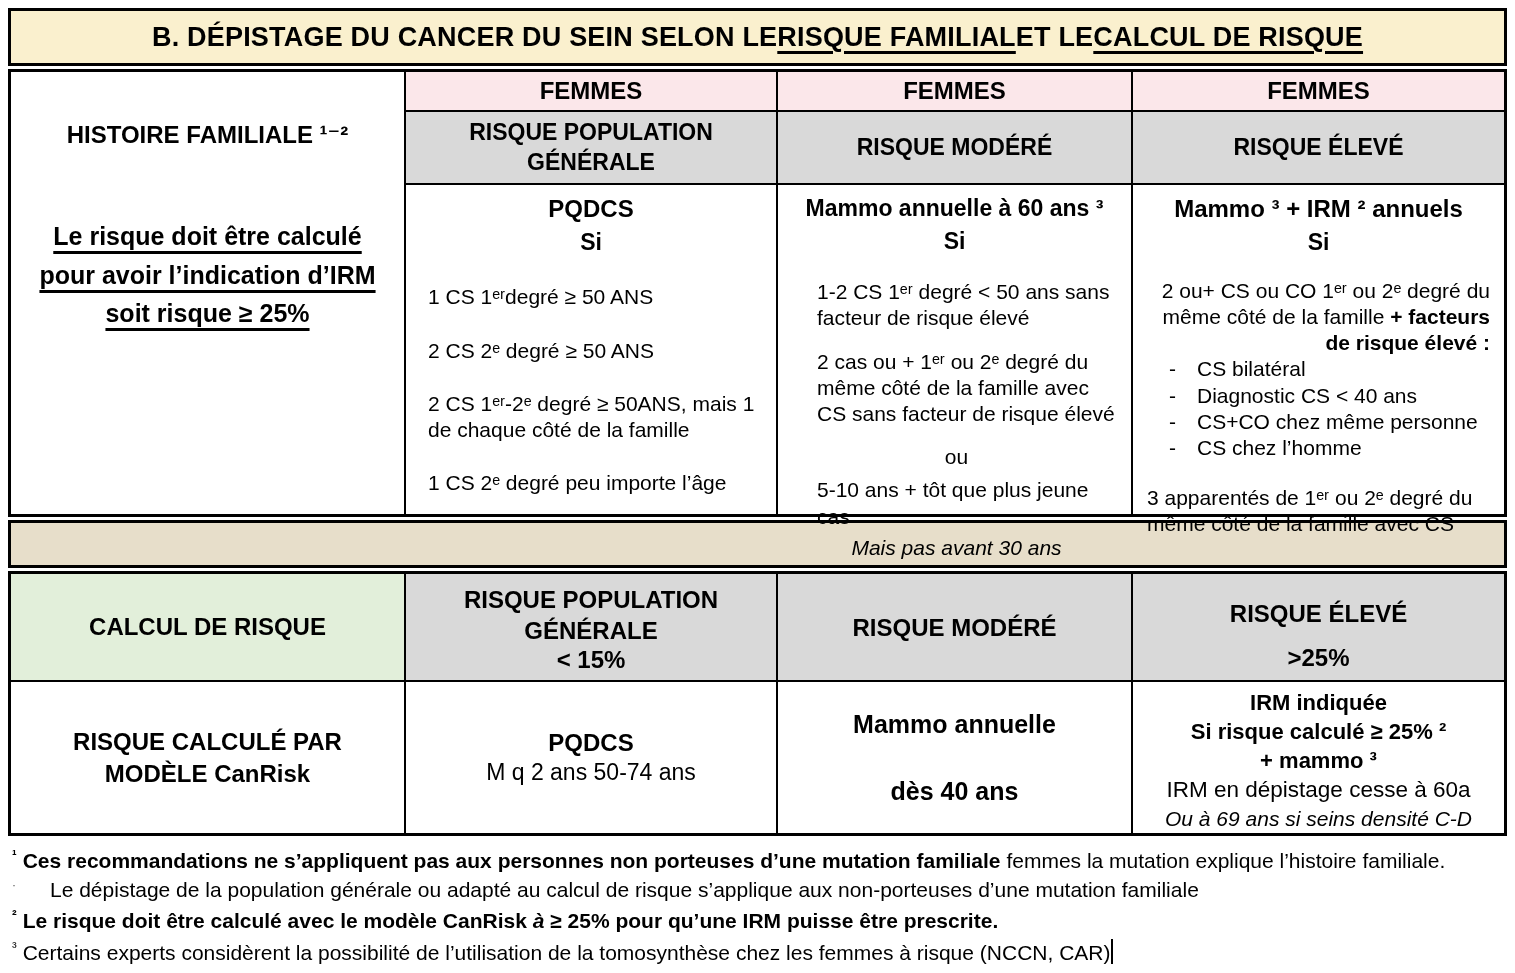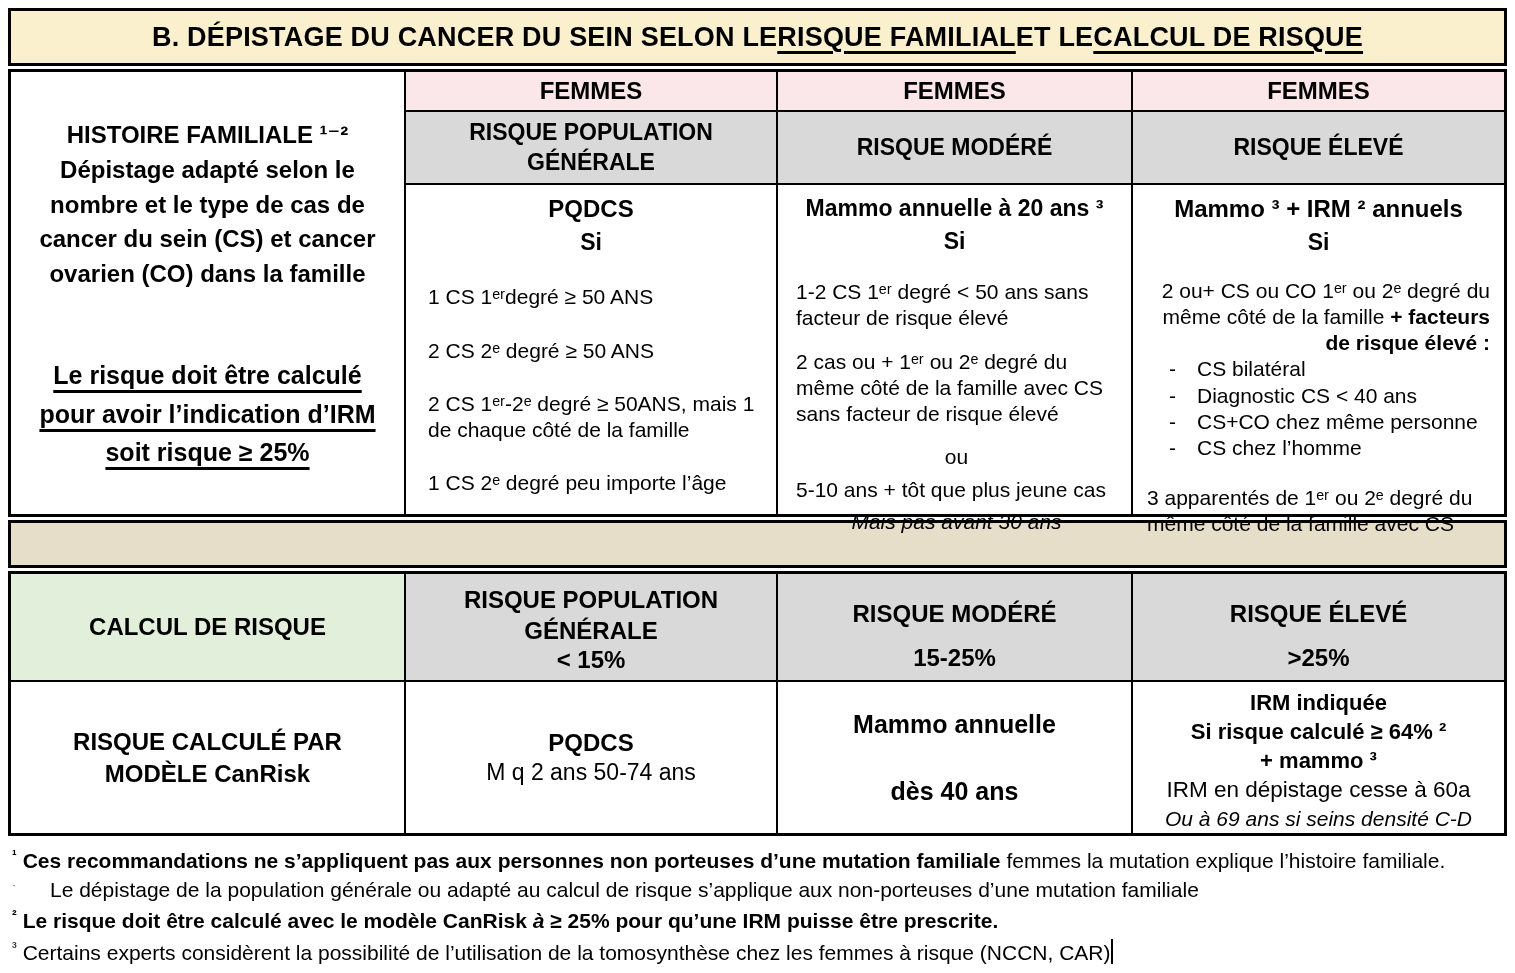--- a/index.html
+++ b/index.html
@@ -49,21 +49,21 @@
   .risk-h{
     background:var(--gray-header);display:flex;align-items:center;justify-content:center;
     text-align:center;font-size:23px;font-weight:700;line-height:1.3;padding:0 30px;
   }
   .content{padding:8px 14px 0 14px;font-size:21px;}
   .rec{text-align:center;font-weight:700;font-size:23px;line-height:1.35;}
   .si{text-align:center;font-weight:700;font-size:23px;margin-top:4px;}
   .crit{margin-top:28px;text-align:left;padding-left:8px;}
   .crit-item{margin-bottom:27px;line-height:1.25;}
   .crit3{margin-top:24px;text-align:left;padding-left:4px;}
-  .crit3-item{margin-bottom:17px;line-height:1.25;}
+  .crit3-item{margin-bottom:17px;line-height:1.25;margin-left:21px;}
   .or-line{text-align:center;line-height:1.2;margin:2px 0 8px 0;}
   .italic-note{text-align:center;font-style:italic;line-height:1.3;}
   .c4-intro{line-height:1.24;text-align:right;}
   .b{font-weight:700;}
   .i{font-style:italic;}
   .bullet{display:flex;line-height:1.24;padding-left:22px;}
   .bullet .dash{width:28px;flex:0 0 28px;}
   .c4-footer{margin-top:24px;line-height:1.24;text-align:left;}
 
   
@@ -110,21 +110,20 @@
     <span>B. DÉPISTAGE DU CANCER DU SEIN SELON LE </span>
       <span class="u">RISQUE FAMILIAL</span>
       <span> ET LE </span>
       <span class="u">CALCUL DE RISQUE</span>
   </div>
 
   <div class="grid t1">
 
     <div class="cell left-cell">
       <div class="left-title">HISTOIRE FAMILIALE ¹⁻²</div>
-      <div class="left-desc">Dépistage adapté selon le nombre et le type de cas de cancer du sein (CS) et cancer ovarien (CO) dans la famille</div>
       <div class="left-note">
         <div>Le risque doit être calculé</div>
         <div>pour avoir l’indication d’IRM</div>
         <div>soit risque ≥ 25%</div>
       </div>
     </div>
 
     <div class="cell group-h bl" style="grid-column:2;grid-row:1;">FEMMES</div>
     <div class="cell group-h bl" style="grid-column:3;grid-row:1;">FEMMES</div>
     <div class="cell group-h bl" style="grid-column:4;grid-row:1;">FEMMES</div>
@@ -138,21 +137,21 @@
       <div class="si">Si</div>
       <div class="crit">
         <div class="crit-item">1 CS 1ᵉʳdegré ≥ 50 ANS</div>
         <div class="crit-item">2 CS 2ᵉ degré ≥ 50 ANS</div>
         <div class="crit-item">2 CS 1ᵉʳ-2ᵉ degré ≥ 50ANS, mais 1 de chaque côté de la famille</div>
         <div class="crit-item">1 CS 2ᵉ degré peu importe l’âge</div>
       </div>
     </div>
 
     <div class="cell content bl bt" style="grid-column:3;grid-row:3;">
-      <div class="rec">Mammo annuelle à 20 ans ³</div>
+      <div class="rec">Mammo annuelle à 60 ans ³</div>
       <div class="si">Si</div>
       <div class="crit3">
         <div class="crit3-item">1-2 CS 1ᵉʳ degré &lt; 50 ans sans facteur de risque élevé</div>
         <div class="crit3-item">2 cas ou + 1ᵉʳ ou 2ᵉ degré du même côté de la famille avec CS sans facteur de risque élevé</div>
         <div class="or-line">ou</div>
         <div class="crit3-item" style="margin-bottom:4px;">5-10 ans + tôt que plus jeune cas</div>
         <div class="italic-note">Mais pas avant 30 ans</div>
       </div>
     </div>
 
@@ -189,21 +188,20 @@
   <div class="grid t2">
 
     <div class="cell calc-label" style="grid-column:1;grid-row:1;">CALCUL DE RISQUE</div>
 
     <div class="cell range-h bl" style="grid-column:2;grid-row:1;">
       <div class="name">RISQUE POPULATION GÉNÉRALE</div>
       <div class="range">&lt; 15%</div>
     </div>
     <div class="cell range-h bl" style="grid-column:3;grid-row:1;">
       <div class="name">RISQUE MODÉRÉ</div>
-      <div class="range">15-25%</div>
     </div>
     <div class="cell range-h bl" style="grid-column:4;grid-row:1;">
       <div class="name">RISQUE ÉLEVÉ</div>
       <div class="range">&gt;25%</div>
     </div>
 
     <div class="cell val bt" style="grid-column:1;grid-row:2;">
       <div class="l1">RISQUE CALCULÉ PAR</div>
       <div class="l1">MODÈLE CanRisk</div>
     </div>
@@ -213,21 +211,21 @@
       <div class="l2">M q 2 ans 50-74 ans</div>
     </div>
 
     <div class="cell val bl bt" style="grid-column:3;grid-row:2;gap:34px;">
       <div class="l1" style="font-size:25px;">Mammo annuelle</div>
       <div class="l1" style="font-size:25px;">dès 40 ans</div>
     </div>
 
     <div class="cell val val-high bl bt" style="grid-column:4;grid-row:2;">
       <div class="bold-line">IRM indiquée</div>
-      <div class="bold-line">Si risque calculé ≥ 64% ²</div>
+      <div class="bold-line">Si risque calculé ≥ 25% ²</div>
       <div class="bold-line">+ mammo ³</div>
       <div class="reg-line">IRM en dépistage cesse à 60a</div>
       <div class="it-line">Ou à 69 ans si seins densité C-D</div>
     </div>
   </div>
 
   <div class="footnotes">
     <p class="fn"><sup class="b">¹</sup><span class="sp"></span><span class="b">Ces recommandations ne s’appliquent pas aux personnes non porteuses d’une mutation familiale</span><span> femmes la mutation explique l’histoire familiale.</span></p>
     <p class="fn"><span class="tickmark">·</span><span class="fn-indent">Le dépistage de la population générale ou adapté au calcul de risque s’applique aux non-porteuses d’une mutation familiale</span></p>
     <p class="fn"><sup class="b">²</sup><span class="sp"></span><span class="b">Le risque doit être calculé avec le modèle CanRisk </span><span class="b i">à</span><span class="b"> ≥ 25% pour qu’une IRM puisse être prescrite.</span></p>

